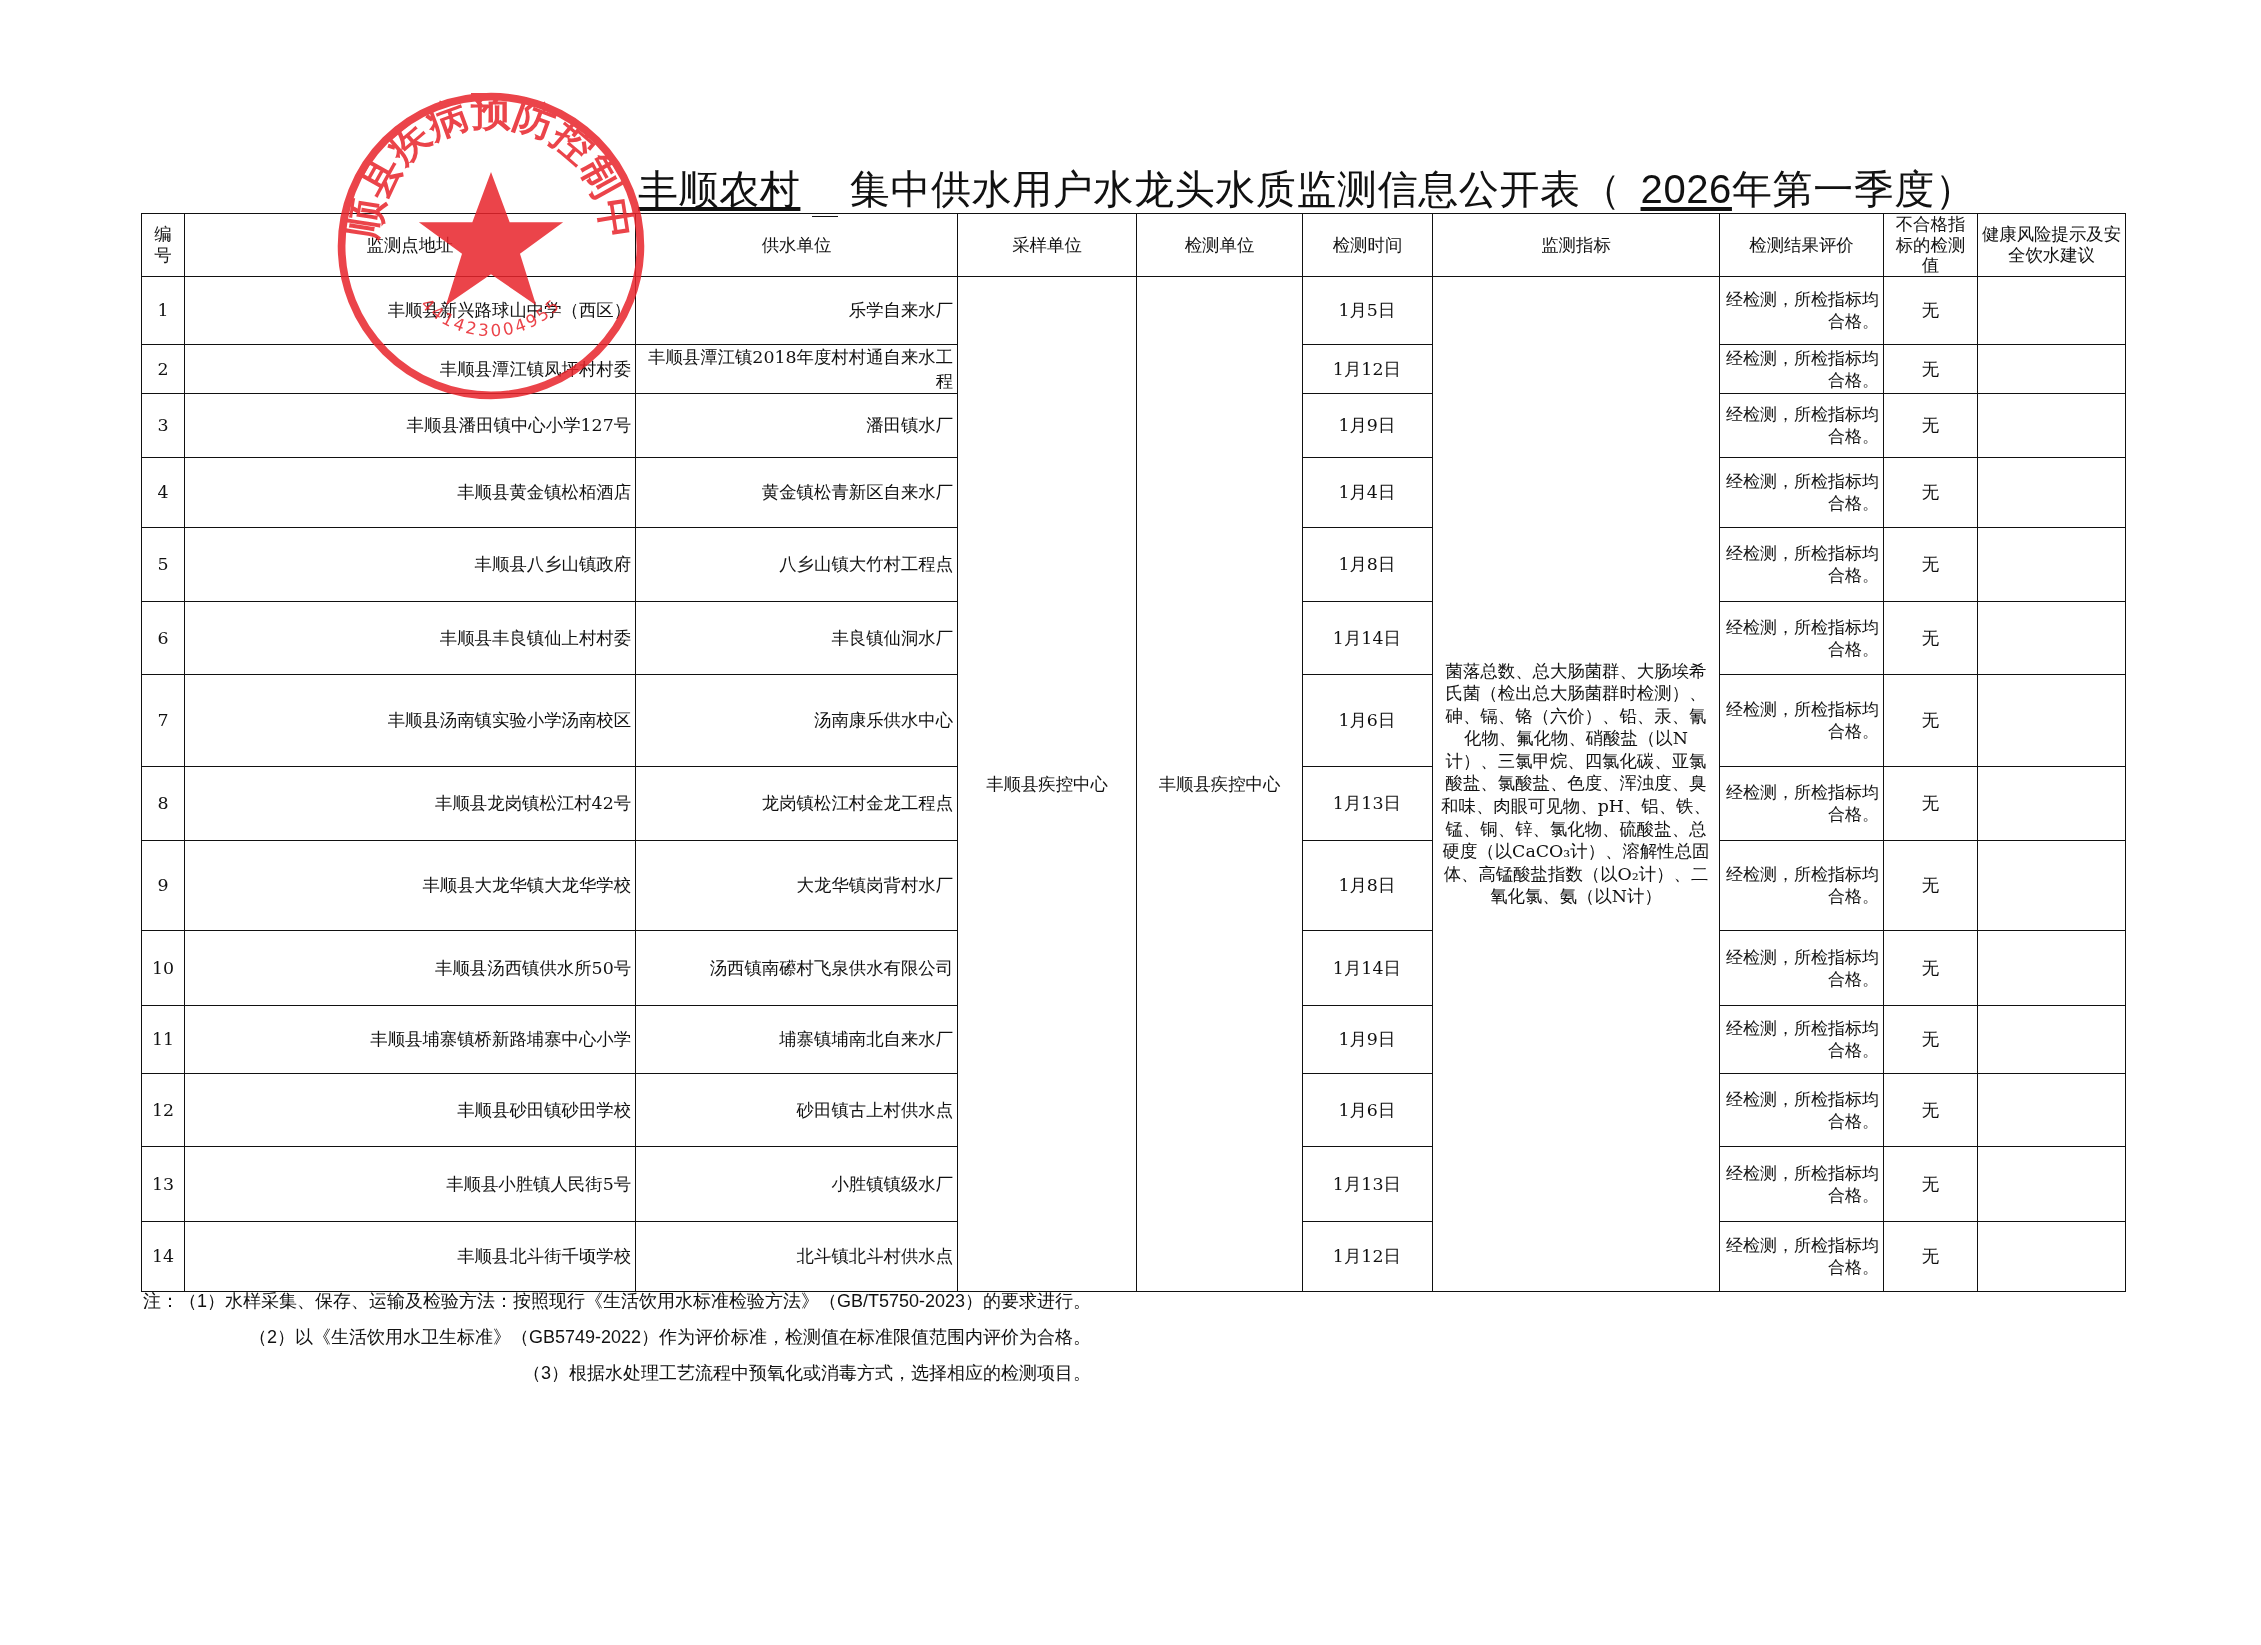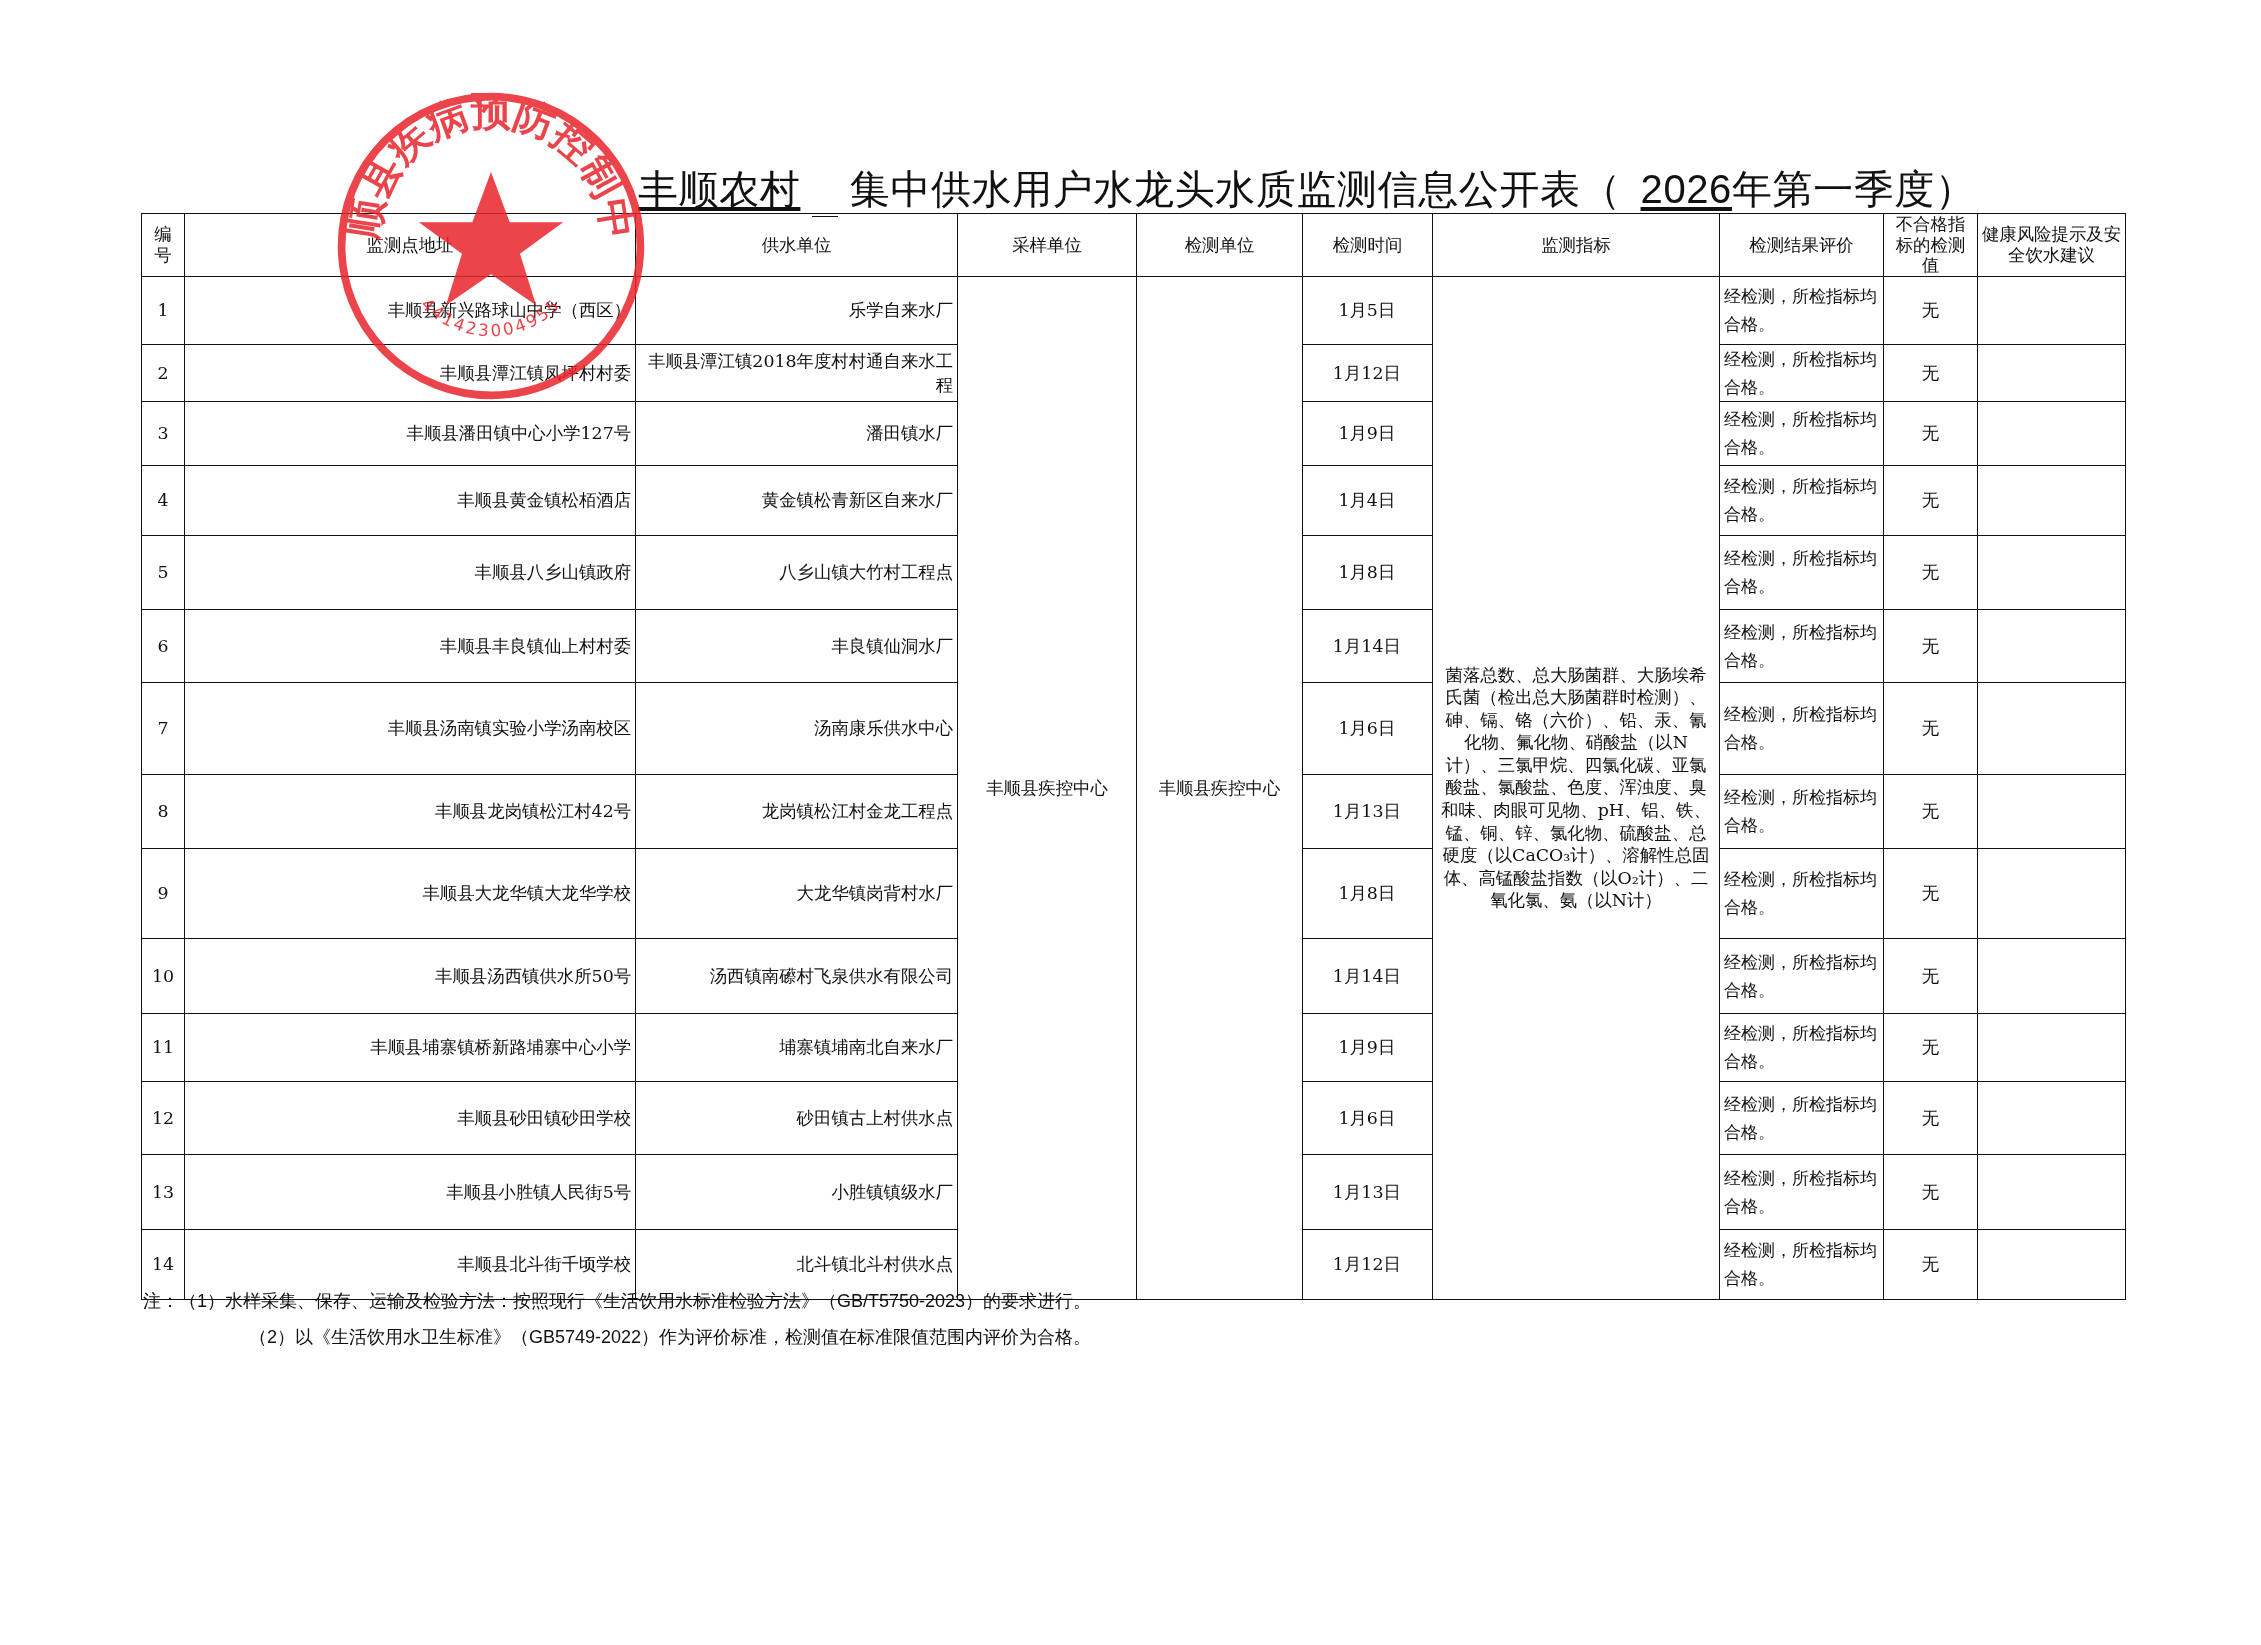--- a/index.html
+++ b/index.html
@@ -7,21 +7,21 @@
          font-family:"DejaVu Serif","Liberation Serif",serif; color:#111; }
   .title { position:absolute; left:638px; top:162px; font-size:40px; letter-spacing:0.6px;
            font-family:"Liberation Sans","DejaVu Sans",sans-serif; white-space:nowrap; }
   .title .u { text-decoration:underline; text-underline-offset:3.9px; }
   table.main { position:absolute; left:141px; top:213px; border-collapse:collapse; table-layout:fixed; width:1984px; }
   table.main td, table.main th { border:1.9px solid #111; font-weight:normal; font-size:17.4px; padding:0 3.9px; overflow:hidden; }
   table.main th { text-align:center; height:41px; line-height:20.6px; }
   .c-no { text-align:center; }
   .c-addr, .c-supply { text-align:right; }
   .c-date { text-align:center; padding-right:5.2px !important; }
-  .c-eval { text-align:left; line-height:28px; font-size:17px !important;margin-top:13px; }
+  .c-eval { text-align:right; line-height:22px; font-size:17px !important;margin-top:13px; }
   .c-bad { text-align:center; }
   .merged { text-align:center; vertical-align:middle; }
   .indicators { text-align:center; vertical-align:middle; line-height:22.6px; font-size:17.4px; padding:0 6.4px !important; }
   .notes { position:absolute; left:143px; top:1275px; font-size:18px; line-height:36px;
            font-family:"Liberation Sans","DejaVu Sans",sans-serif;margin-top:8px; }
   .notes .indent { padding-left:53px;text-align:right; }
   .stamp { position:absolute; left:330px; top:85px; width:322px; height:322px; pointer-events:none; opacity:0.85; }
 </style>
 </head>
 <body>
@@ -188,20 +188,21 @@
         <td class="c-eval">经检测，所检指标均合格。</td>
         <td class="c-bad">无</td>
         <td class=""></td>
       </tr>
     </tbody>
 </table>
 
 <div class="notes">
   <div><span>注：</span><span>（1）水样采集、保存、运输及检验方法：按照现行《生活饮用水标准检验方法》（GB/T5750-2023）的要求进行。</span></div>
   <div class="indent">（2）以《生活饮用水卫生标准》（GB5749-2022）作为评价标准，检测值在标准限值范围内评价为合格。</div>
+  <div class="indent">（3）根据水处理工艺流程中预氧化或消毒方式，选择相应的检测项目。</div>
 </div>
 
 <svg class="stamp" viewBox="0 0 500 500" xmlns="http://www.w3.org/2000/svg">
   <defs>
     <path id="arcTop" d="M 78 270 A 175 175 0 1 1 422 270"></path>
     <path id="arcBot" d="M 130 330 A 150 150 0 0 0 370 330"></path>
   </defs>
   <circle cx="250" cy="250" r="232" fill="none" stroke="#e8242b" stroke-width="12"></circle>
   <polygon points="250,135 279,213 362,213 295,262 320,342 250,294 180,342 205,262 138,213 221,213" fill="#e8242b"></polygon>
   <text font-size="62" fill="#e8242b" font-family="DejaVu Serif, serif" font-weight="bold">

